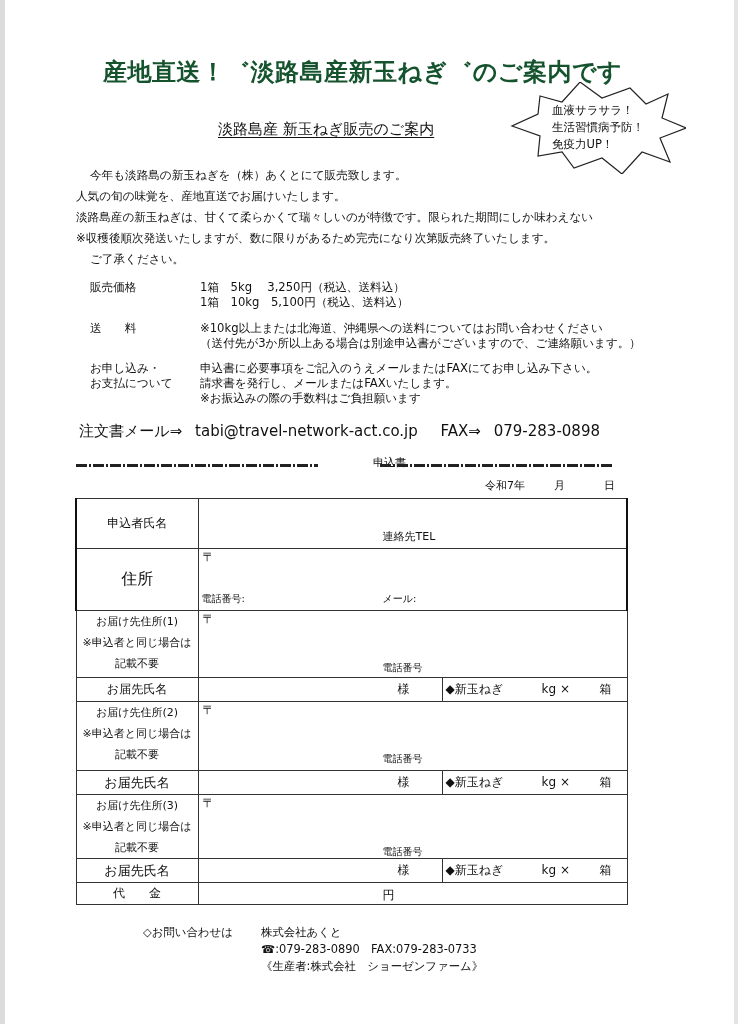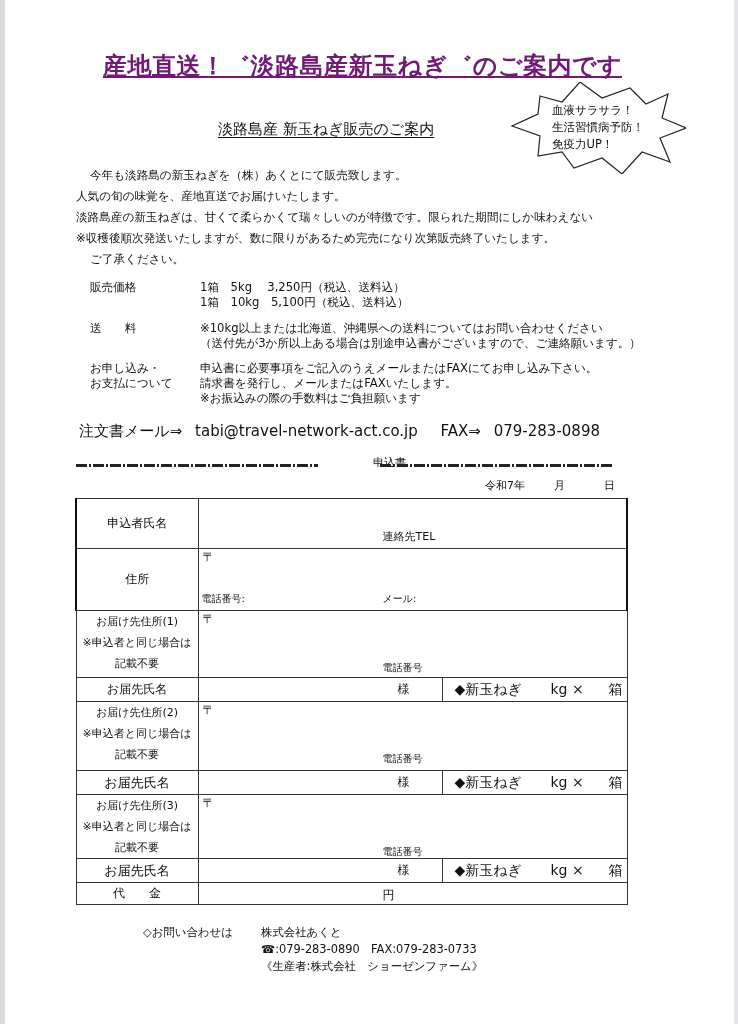--- a/index.html
+++ b/index.html
@@ -1,21 +1,21 @@
 <!DOCTYPE html>
 <html><head>
 <meta charset="utf-8">
 <style>
   * { box-sizing: border-box; margin: 0; padding: 0; }
   html, body { width: 738px; height: 1024px; background: #ffffff; overflow: hidden; }
   body { position: relative; font-family: "DejaVu Sans", "Liberation Sans", sans-serif; color: #111; }
   .edge-l { position: absolute; left: 0; top: 0; width: 5px; height: 1024px; background: #dcdcdf; }
   .edge-r { position: absolute; right: 0; top: 0; width: 4px; height: 1024px; background: #e4e4e6; }
 
-  .title { position: absolute; left: 103px; top: 50px; font-size: 24px; font-weight: bold; letter-spacing: 0.5px; white-space: nowrap; color: #701a75; text-decoration: underline; }
+  .title { position: absolute; left: 103px; top: 56px; font-size: 24px; font-weight: bold; letter-spacing: 0.5px; white-space: nowrap; color: #14532d; }
   .subtitle { position: absolute; left: 218px; top: 120px; font-size: 15px; text-decoration: underline; text-underline-offset: 3px; white-space: nowrap; }
 
   .burst { position: absolute; left: 510px; top: 82px; width: 176px; height: 92px; }
   .burst svg { position: absolute; left: 0; top: 0; }
   .burst-text { position: absolute; left: 42px; top: 20px; font-size: 11.5px; line-height: 17px; white-space: nowrap; }
 
   .intro { position: absolute; left: 76px; top: 165px; font-size: 11.6px; line-height: 21px; white-space: nowrap; }
   .intro .ind { padding-left: 14px; }
 
   .info { position: absolute; left: 90px; font-size: 11.6px; line-height: 15px; white-space: nowrap; }
@@ -36,21 +36,21 @@
   .thick-top td { border-top: 2.5px solid #111; }
   .thick-bot td { border-bottom: 2.5px solid #111; }
   .dbl-top td { border-top: 3px double #333; }
   .tl { border-left: 2.5px solid #111 !important; }
   .tr { border-right: 2.5px solid #111 !important; }
 
   .yubin { position: absolute; left: 4px; top: 0px; font-size: 12px; }
   .inner-abs { position: absolute; font-size: 10px; white-space: nowrap; }
   .deliv-head { line-height: 21px; font-size: 11px; text-align: center; }
   .name-cell { text-align: right; padding-right: 32px; vertical-align: middle !important; font-size: 12px; }
-  .prod-cell { vertical-align: middle !important; font-size: 14px; white-space: nowrap; padding-left: 12px; text-decoration: underline; }
+  .prod-cell { vertical-align: middle !important; font-size: 12px; white-space: nowrap; padding-left: 3px; text-decoration: underline; }
   .prod-cell span { display: inline-block; }
 
   .contact { position: absolute; left: 143px; top: 924px; font-size: 11.4px; line-height: 17px; white-space: nowrap; }
   .contact .lbl { position: absolute; left: 0; top: 0; }
   .contact .val { position: absolute; left: 118px; top: 0; }
 </style>
 </head>
 <body>
 
 <div class="edge-l"></div>
@@ -130,21 +130,21 @@
 
   <tbody>
       <tr class="thick-top" style="height:50px;">
     <td class="h tl" style="font-size:12px;">申込者氏名</td>
     <td colspan="2" class="tr">
       <span class="inner-abs" style="left:184px; top:30px; font-size:11px;">連絡先TEL</span>
     </td>
   </tr>
 
   <tr class="thick-bot" style="height:62px;">
-    <td class="h tl" style="font-size:12px;">住所</td>
+    <td class="h tl" style="font-size:16px;">住所</td>
     <td colspan="2" class="tr">
       <span class="yubin">〒</span>
       <span class="inner-abs" style="left:3px; top:43px;">電話番号:</span>
       <span class="inner-abs" style="left:184px; top:43px;">メール:</span>
     </td>
   </tr>
 
   <tr style="height:67px;">
     <td class="deliv-head">
       <div>お届け先住所(1)</div>

